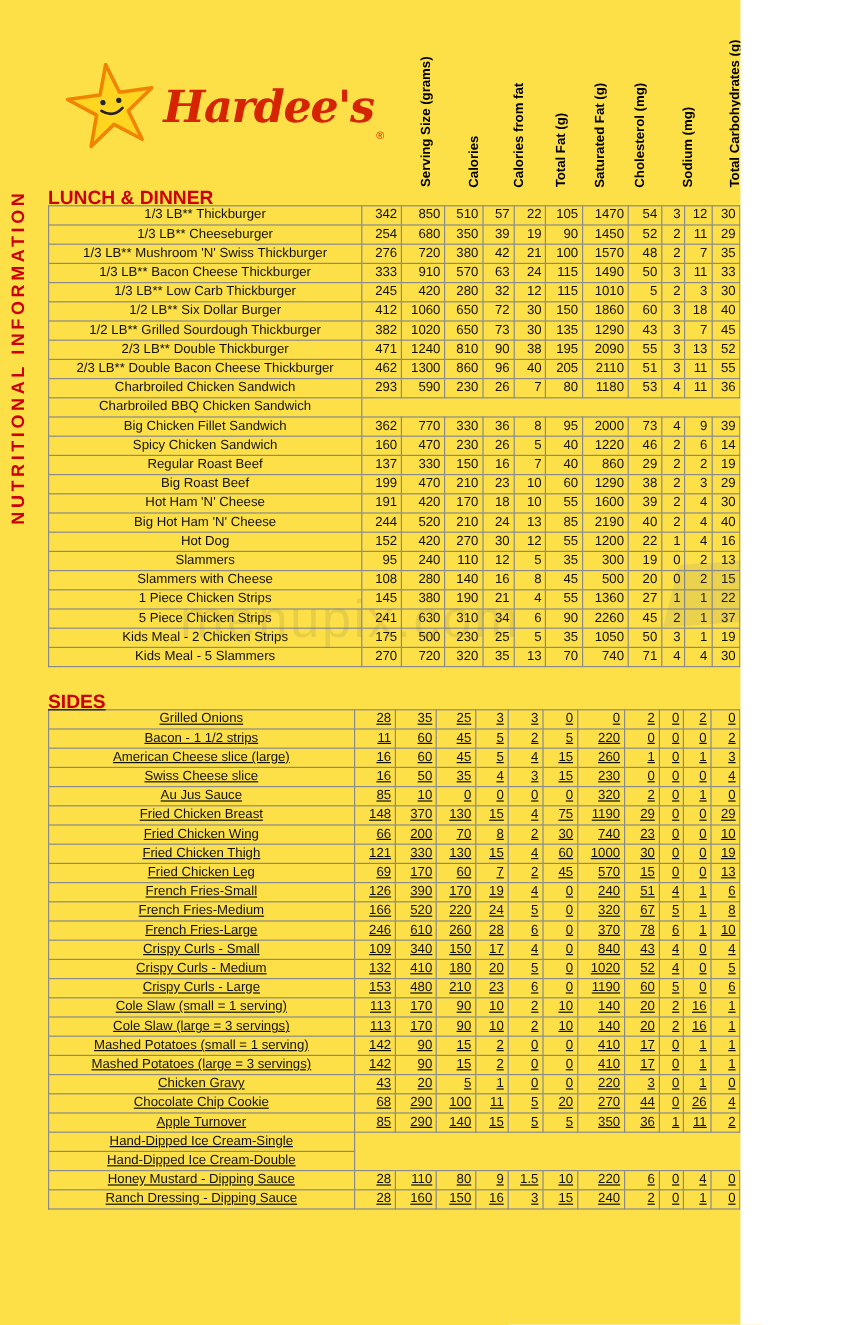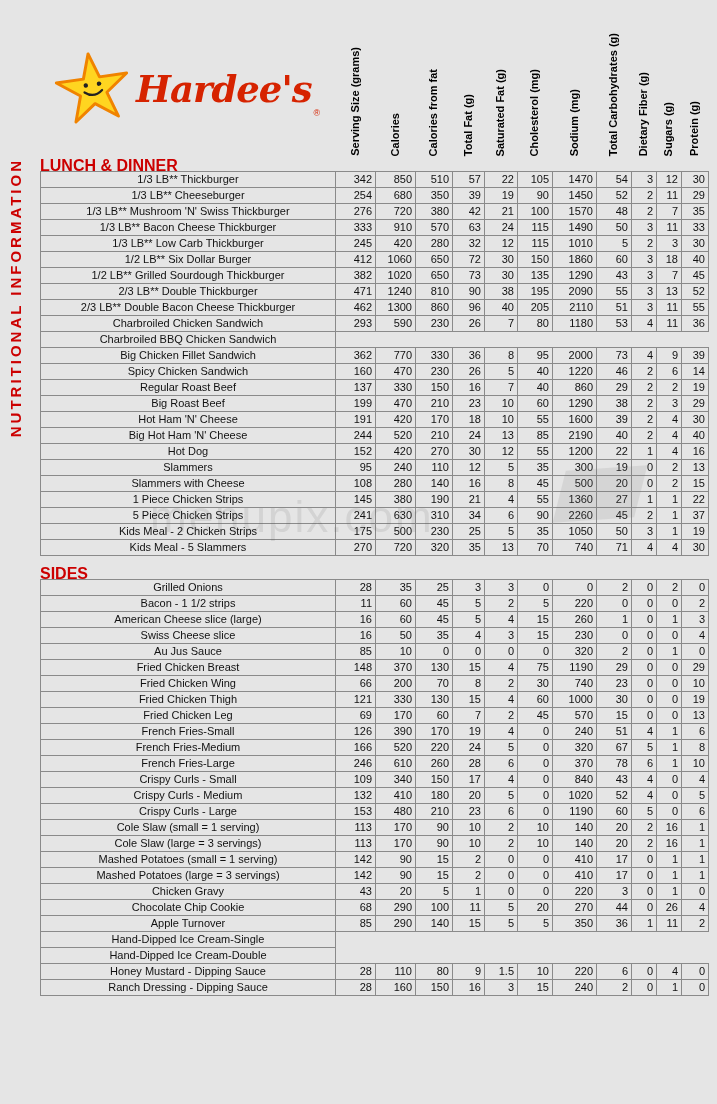--- a/index.html
+++ b/index.html
@@ -1,18 +1,18 @@
 <!DOCTYPE html>
 <html><head>
 <meta charset="utf-8">
 <style>
   * { margin:0; padding:0; box-sizing:border-box; }
   body { background:#ffffff; }
   .page {
-    position:relative; width:717px; height:1104px; background:#e5e5e5;
+    position:relative; width:617px; height:1104px; background:#fde047;
     font-family:"Liberation Sans", sans-serif; overflow:hidden; color:#111;padding-left:36px;
   }
 
   
   .logo { position:absolute; left:56px; top:52px; display:flex; align-items:center; }
   .logo svg { width:74px; height:74px; transform:rotate(-8deg); }
   .logo-text {
     font-family:"DejaVu Serif", serif; font-style:italic; font-weight:bold;
     font-size:37px; color:#d62300; margin-left:6px; letter-spacing:-1px;
   }
@@ -34,21 +34,21 @@
   .hspacer { width:295px; height:1px; }
   .hcell { display:flex; align-items:flex-end; justify-content:center; height:150px; }
   .hcell .rot {
     writing-mode:vertical-rl; transform:rotate(180deg);
     white-space:nowrap; font-weight:bold; font-size:11px; color:#000;
     padding-left:1px;
   }
 
   
   .sections { position:absolute; left:40px; top:157px; }
-  .section + .section { margin-top:9px; }
+  .section + .section { margin-top:21px;text-decoration:underline; }
   .section-title { color:#cc0000; font-weight:bold; font-size:16px; height:13px; margin-bottom:1px; }
   table.nutri { border-collapse:collapse; table-layout:fixed; }
   table.nutri td {
     font-size:11px; height:16px; line-height:13px; padding:0 3px;
     border:1px solid #8a8a8a; overflow:hidden; white-space:nowrap;
     background:transparent;
   }
   table.nutri td.name { text-align:center; }
   table.nutri td.val  { text-align:right; }
   table.nutri td.val.empty { border:0; }

